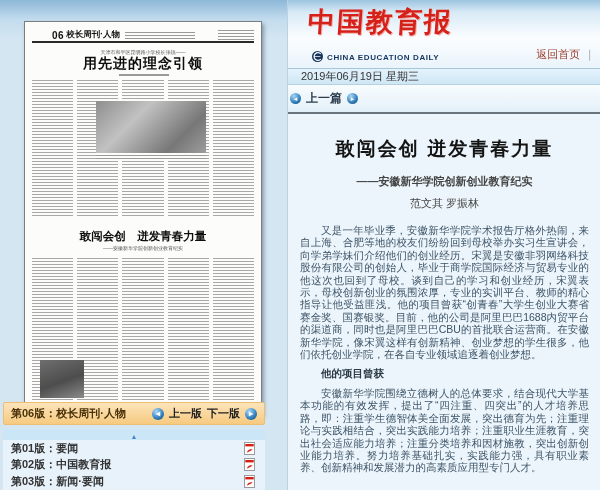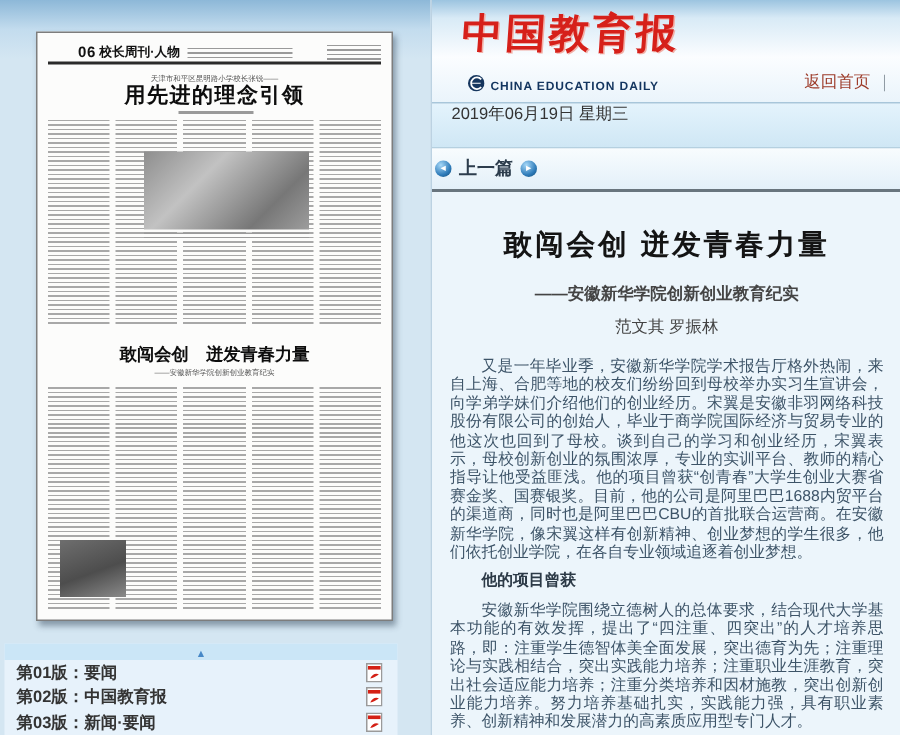--- a/index.html
+++ b/index.html
@@ -79,21 +79,21 @@
     background:linear-gradient(180deg,#9cc4e0 0,#d8eaf6 12px,#fbfdff 38px,#eaf4fb 68px); }
   .logo-cn { position:absolute; left:20px; top:4px; font-family:"DejaVu Serif", serif;
              font-size:27px; font-weight:bold; color:#d6201a; letter-spacing:2px;
              text-shadow:1px 1px 0 #f2b0a8; transform:skewX(-4deg); }
   .logo-en-row { position:absolute; left:24px; top:48px; display:flex; align-items:center; gap:4px; }
   .logo-en { font-size:8px; font-weight:bold; color:#13355f; letter-spacing:.6px; }
   .home { position:absolute; right:5px; top:47px; font-size:11px; display:flex; gap:4px; }
   .home-link { color:#9c3a28; cursor:pointer; }
   .home-sep { color:#8f9aa3; }
 
-  .date-bar { height:31px; background:linear-gradient(180deg,#e4f3fc,#cfe7f5);
+  .date-bar { height:17px; background:linear-gradient(180deg,#e4f3fc,#cfe7f5);
               border-top:1px solid #a8c6da; border-bottom:1px solid #b5d0e0;
               font-size:11px; color:#333; line-height:15px; padding-left:13px; }
   .nav-row { height:29px; background:linear-gradient(180deg,#f8fcfe,#e3f0f9);
              border-bottom:2px solid #69757e;
              display:flex; align-items:center; padding-left:2px; gap:5px; }
   .nav-row .sphere { width:11px; height:11px; font-size:7px; }
   .prev-article-label { font-size:12px; font-weight:bold; color:#2d3d4d; cursor:pointer; }
 
   .article-area { padding:22px 11px 0 12px; }
   .art-title { text-align:center; font-size:19px; font-weight:bold; color:#141414;
@@ -139,20 +139,29 @@
     <div class="cols a2-cols" data-name="article2-text-columns">
       <div class="col" data-name="text-column"></div>
       <div class="col" data-name="text-column"></div>
       <div class="col" data-name="text-column"></div>
       <div class="col" data-name="text-column"></div>
       <div class="col" data-name="text-column"></div>
     </div>
     <div class="photo2" data-name="article2-photo"></div>
   </div>
 
+  <div class="edition-bar" data-name="current-edition-bar">
+    <span class="edition-label" data-name="current-edition-label">第06版：校长周刊·人物</span>
+    <span class="edition-nav" data-name="edition-pager">
+      <span class="sphere prev" data-name="prev-edition-icon"></span>
+      <span data-name="prev-edition-label">上一版</span>
+      <span data-name="next-edition-label">下一版</span>
+      <span class="sphere next" data-name="next-edition-icon"></span>
+    </span>
+  </div>
 
   <div class="editions-panel" data-name="edition-list-panel">
     <div class="tri-bar" data-name="collapse-triangle-icon"></div>
 
     <div class="edition-row" data-name="edition-list-item">
       <span class="lbl" data-name="edition-item-label">第01版：要闻</span>
       <span class="pdf" data-name="pdf-icon">
         <svg width="11" height="13" viewBox="0 0 11 13">
             <rect x="0.5" y="0.5" width="10" height="12" fill="#fff" stroke="#9a9a9a"></rect>
             <rect x="1.3" y="2" width="8.4" height="2.4" fill="#d42015"></rect>

